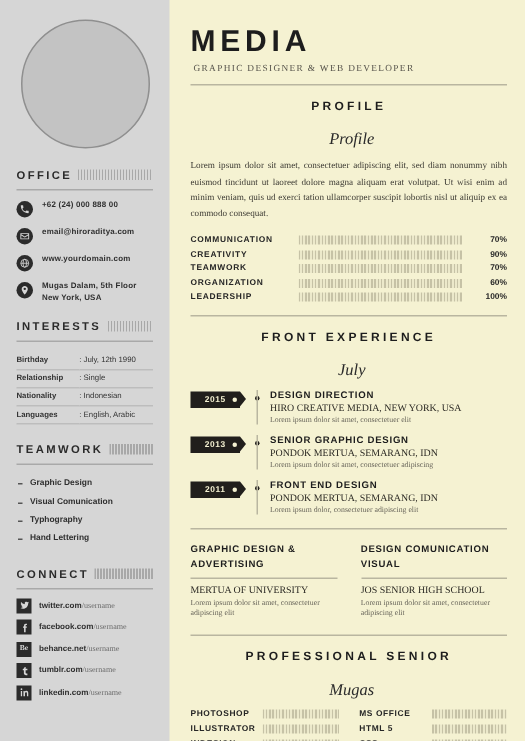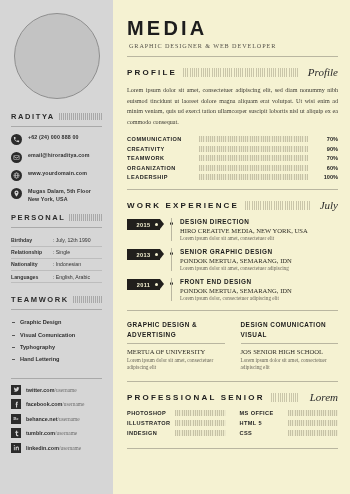--- a/index.html
+++ b/index.html
@@ -71,21 +71,21 @@
   .name{
     font-size:20px;font-weight:bold;letter-spacing:3.2px;color:#1d1d1d;
     line-height:1.06;margin:0;
   }
   .role{
     font-family:"Liberation Serif",serif;
     font-size:6.2px;letter-spacing:.9px;color:#55524a;margin:3px 0 0 2px;
   }
   .name-rule{height:1px;background:#b9b6a0;margin:7px 0 9px 0;}
 
-  .sec-head{display:flex;align-items:center;gap:6px;margin-bottom:7px;}
+  .sec-head{display:flex;align-items:center;gap:6px;margin-bottom:7px;flex-direction:column;}
   .sec-title{
     font-size:8px;font-weight:bold;letter-spacing:2.2px;color:#1d1d1d;white-space:nowrap;
   }
   .sec-hatch{
     flex:1;height:9px;
     background:repeating-linear-gradient(90deg,#c9c5a9 0 1px,#f5f2d2 1px 2.2px);
   }
   .sec-script{
     font-family:"Liberation Serif",serif;font-style:italic;
     font-size:11px;color:#2b2b2b;white-space:nowrap;padding-left:4px;
@@ -159,21 +159,21 @@
 <div class="page">
 
   <aside class="sidebar">
 
     <div class="photo-wrap">
       <div class="photo"></div>
     </div>
 
     <section class="side-block">
       <div class="side-head">
-        <span class="txt">RADITYA</span>
+        <span class="txt">OFFICE</span>
         <span class="dash"></span>
       </div>
       <div class="side-rule"></div>
 
       <div class="contact-row">
         <span class="ico">
           <svg width="7" height="7" viewBox="0 0 24 24" fill="#d6d6d6">
               <path d="M6.6 10.8c1.4 2.8 3.8 5.2 6.6 6.6l2.2-2.2c.3-.3.7-.4 1-.2 1.2.4 2.4.6 3.6.6.6 0 1 .4 1 1V20c0 .6-.4 1-1 1C10.6 21 3 13.4 3 4c0-.6.4-1 1-1h3.4c.6 0 1 .4 1 1 0 1.3.2 2.5.6 3.6.1.4 0 .7-.2 1l-2.2 2.2z"></path>
             </svg>
         </span>
@@ -206,21 +206,21 @@
               <path d="M12 2C8.1 2 5 5.1 5 9c0 5.3 7 13 7 13s7-7.7 7-13c0-3.9-3.1-7-7-7zm0 9.5A2.5 2.5 0 1112 6a2.5 2.5 0 010 5.5z"></path>
             </svg>
         </span>
         <span class="contact-txt" style="white-space:pre-line">Mugas Dalam, 5th Floor
 New York, USA</span>
       </div>
     </section>
 
     <section class="side-block" style="margin-top:10px">
       <div class="side-head">
-        <span class="txt">PERSONAL</span>
+        <span class="txt">INTERESTS</span>
         <span class="dash"></span>
       </div>
       <div class="side-rule"></div>
       <table class="pers-table">
         <tbody>
           <tr>
             <td class="pers-k">Birthday</td>
             <td class="pers-v">: July, 12th 1990</td>
           </tr>
           <tr>
@@ -247,20 +247,24 @@
       <div class="side-rule"></div>
       <ul class="int-list">
         <li>Graphic Design</li>
         <li>Visual Comunication</li>
         <li>Typhography</li>
         <li>Hand Lettering</li>
       </ul>
     </section>
 
     <section class="side-block" style="margin-top:12px">
+      <div class="side-head">
+        <span class="txt">CONNECT</span>
+        <span class="dash"></span>
+      </div>
       <div class="side-rule"></div>
 
       <div class="soc-row">
         <span class="soc-ico">
           <svg width="7" height="7" viewBox="0 0 24 24" fill="#d6d6d6">
               <path d="M22 5.9c-.7.3-1.5.5-2.3.6.8-.5 1.5-1.3 1.8-2.3-.8.5-1.7.8-2.6 1A4 4 0 0012 8.8c0 .3 0 .6.1.9A11.5 11.5 0 013.6 4.4a4 4 0 001.2 5.4c-.6 0-1.2-.2-1.8-.5a4 4 0 003.2 4 4 4 0 01-1.8.1 4 4 0 003.7 2.8A8 8 0 012 18a11.4 11.4 0 006.2 1.8c7.4 0 11.5-6.2 11.5-11.5v-.5c.8-.6 1.5-1.3 2-2z"></path>
             </svg>
         </span>
         <span class="soc-txt"><span>twitter.com</span><span class="user">/username</span></span>
       </div>
@@ -342,21 +346,21 @@
           <span class="bar-label">LEADERSHIP</span>
           <span class="bar-track"><span class="bar-fill" id="sb4" style="width: 100%;"></span></span>
           <span class="bar-pct">100%</span>
         </div>
       </div>
       <div class="sec-rule"></div>
     </section>
 
     <section>
       <div class="sec-head">
-        <span class="sec-title">WORK EXPERIENCE</span>
+        <span class="sec-title">FRONT EXPERIENCE</span>
         <span class="sec-hatch"></span>
         <span class="sec-script">July</span>
       </div>
 
       <div class="tl">
         <div class="tl-row">
           <span class="tl-tag">
               <span>2015</span>
             </span>
           <span class="tl-dot">
@@ -413,21 +417,21 @@
           <div class="edu-desc">Lorem ipsum dolor sit amet, consectetuer adipiscing elit</div>
         </div>
       </div>
       <div class="sec-rule"></div>
     </section>
 
     <section>
       <div class="sec-head">
         <span class="sec-title">PROFESSIONAL SENIOR</span>
         <span class="sec-hatch"></span>
-        <span class="sec-script">Lorem</span>
+        <span class="sec-script">Mugas</span>
       </div>
       <div class="ps-grid">
         <div class="ps-col">
           <div class="ps-row">
             <span class="ps-label">PHOTOSHOP</span>
             <span class="ps-track"><span class="ps-fill" id="pl0" style="width: 78%;"></span></span>
           </div>
           <div class="ps-row">
             <span class="ps-label">ILLUSTRATOR</span>
             <span class="ps-track"><span class="ps-fill" id="pl1" style="width: 72%;"></span></span>

